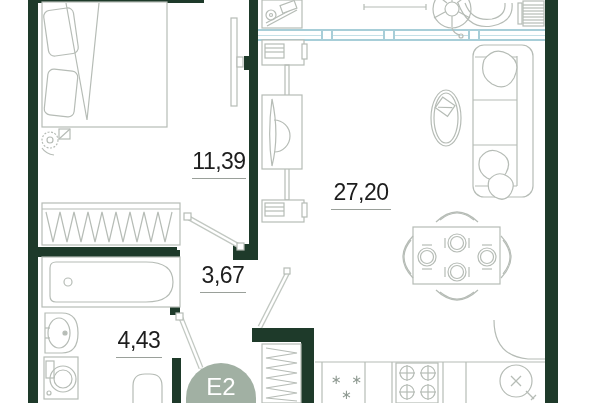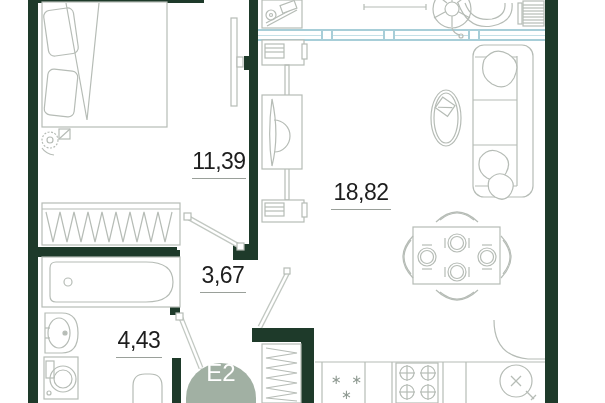--- a/index.html
+++ b/index.html
@@ -8,21 +8,21 @@
   .plan svg{position:absolute;left:0;top:0;z-index:3;}
   .wall{position:absolute;background:#1e3a2a;z-index:2;}
   .window-band{position:absolute;left:258px;top:29px;width:287px;height:8px;
 ue        background:#eff7f9;border-top:2px solid #a7ced8;border-bottom:2px solid #a7ced8;z-index:2;}
   .window-band .midline{position:absolute;left:0;right:0;top:50%;height:1px;background:#c4e0e7;}
   .mullion{position:absolute;top:-2px;width:8px;height:8px;background:#ffffff;border:2px solid #a7ced8;}
   .area-label{position:absolute;z-index:4;color:#1d1d1d;font-size:23px;line-height:1;
         letter-spacing:-0.5px;padding-bottom:5px;border-bottom:1px solid #9aa09a;text-align:center;}
   .dome{position:absolute;left:186px;top:363px;width:70px;height:40px;background:#a1b0a3;
         border-radius:35px 35px 0 0;z-index:5;display:flex;align-items:flex-end;justify-content:center;}
-  .dome span{color:#ffffff;font-size:24px;line-height:1;padding-bottom:18px;margin-top:8px;}
+  .dome span{color:#ffffff;font-size:24px;line-height:1;padding-bottom:4px;margin-top:8px;}
   .freezer{position:absolute;left:326px;top:372px;width:44px;z-index:4;color:#8f9a92;
         font-size:13px;letter-spacing:3px;text-align:center;}
 </style>
 </head>
 <body>
 
 <div class="plan">
 
   <div class="wall" style="left:28px;top:0;width:10px;height:403px;"></div>
   <div class="wall" style="left:28px;top:0;width:176px;height:3px;"></div>
@@ -263,21 +263,21 @@
         <line x1="523" y1="8" x2="544" y2="8"></line>
       <line x1="523" y1="11" x2="544" y2="11"></line>
         <line x1="523" y1="14" x2="544" y2="14"></line>
       <line x1="523" y1="17" x2="544" y2="17"></line>
         <line x1="523" y1="20" x2="544" y2="20"></line>
       <line x1="523" y1="23" x2="544" y2="23"></line>
     </g>
   </svg>
 
   <div class="area-label" style="left:192px;top:150px;width:54px;">11,39</div>
-  <div class="area-label" style="left:331px;top:181px;width:60px;">18,82</div>
+  <div class="area-label" style="left:331px;top:181px;width:60px;">27,20</div>
   <div class="area-label" style="left:200px;top:264px;width:46px;">3,67</div>
   <div class="area-label" style="left:116px;top:329px;width:46px;">4,43</div>
 
   <div class="freezer">∗ ∗ ∗</div>
 
   <div class="dome">
     <span>E2</span>
   </div>
 
 </div>

